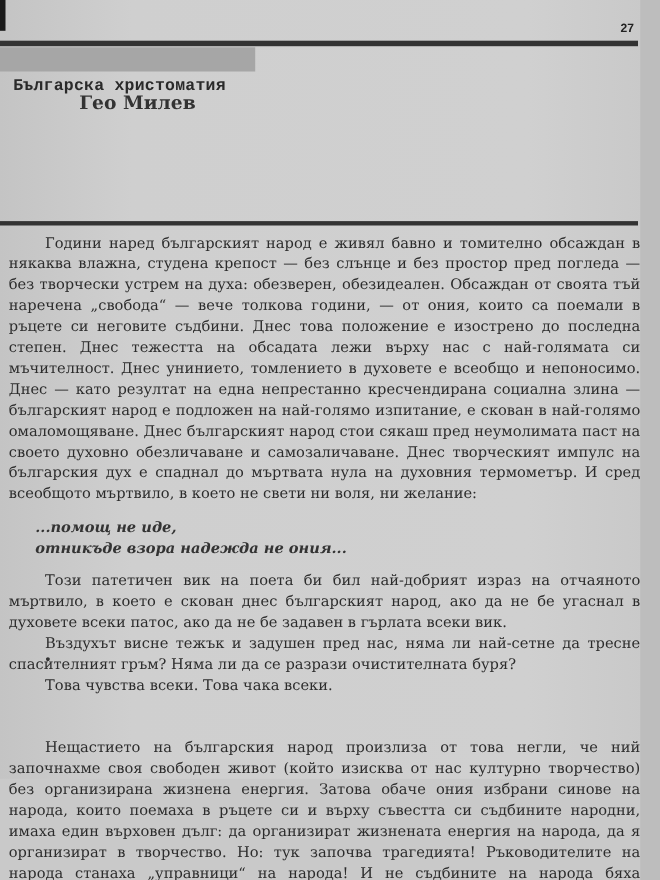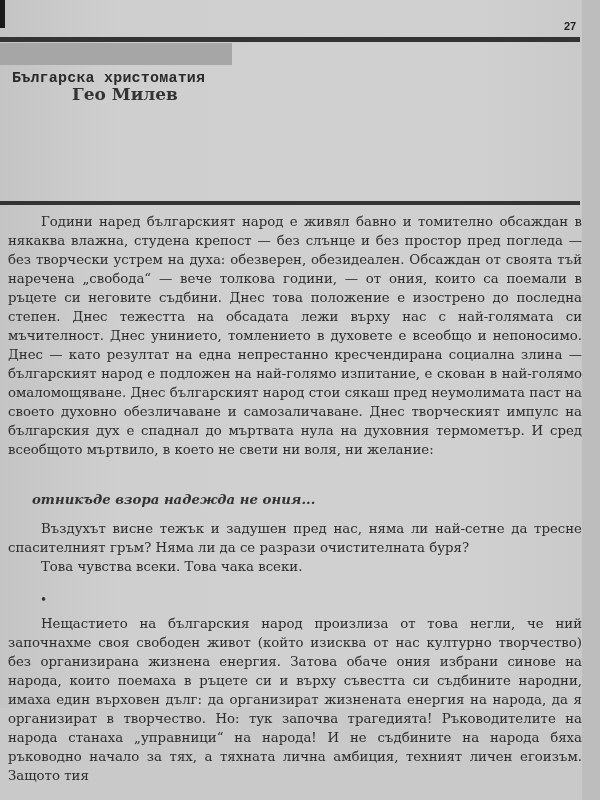--- a/index.html
+++ b/index.html
@@ -43,23 +43,24 @@
   <div class="section-band"></div>
   <span class="section-label">Българска христоматия</span>
 
   <div class="author">Гео Милев</div>
 
   <div class="mid-rule"></div>
 
   <div class="body-text">
     <p>Години наред българският народ е живял бавно и томително обсаждан в някаква влажна, студена крепост — без слънце и без простор пред погледа — без творчески устрем на духа: обезверен, обезидеален. Обсаждан от своята тъй наречена „свобода“ — вече толкова години, — от ония, които са поемали в ръцете си неговите съдбини. Днес това положение е изострено до последна степен. Днес тежестта на обсадата лежи върху нас с най-голямата си мъчителност. Днес унинието, томлението в духовете е всеобщо и непоносимо. Днес — като резултат на една непрестанно кресчендирана социална злина — българският народ е подложен на най-голямо изпитание, е скован в най-голямо омаломощяване. Днес българският народ стои сякаш пред неумолимата паст на своето духовно обезличаване и самозаличаване. Днес творческият импулс на българския дух е спаднал до мъртвата нула на духовния термометър. И сред всеобщото мъртвило, в което не свети ни воля, ни желание:</p>
     <p class="quote">
-      <br>
+      <span>...помощ не иде,</span><br>
       <span>отникъде взора надежда не ония...</span>
     </p>
+    <p>Този патетичен вик на поета би бил най-добрият израз на отчаяното мъртвило, в което е скован днес българският народ, ако да не бе угаснал в духовете всеки патос, ако да не бе задавен в гърлата всеки вик.</p>
     <p>Въздухът висне тежък и задушен пред нас, няма ли най-сетне да тресне спасителният гръм? Няма ли да се разрази очистителната буря?</p>
     <p>Това чувства всеки. Това чака всеки.</p>
     <div class="gap" style="height:38px"></div>
     <p><span>Нещастието на българския народ произлиза от това негли, че ний започнахме своя свободен живот (който изисква от нас културно творчество) без организирана жизнена енергия. Затова обаче ония избрани синове на народа, които поемаха в ръцете си и върху съвестта си съдбините народни, имаха един върховен дълг: да организират жизнената енергия на народа, да я организират в творчество. Но: тук започва трагедията! Ръководителите на народа станаха „управници“ на народа! И не съдбините на народа бяха ръководно начало за тях, а тяхната лична амбиция, техният личен егоизъм. Защото тия </span></p>
   </div>
 
   <span class="dot">•</span>
 </div>
 
 </body></html>

